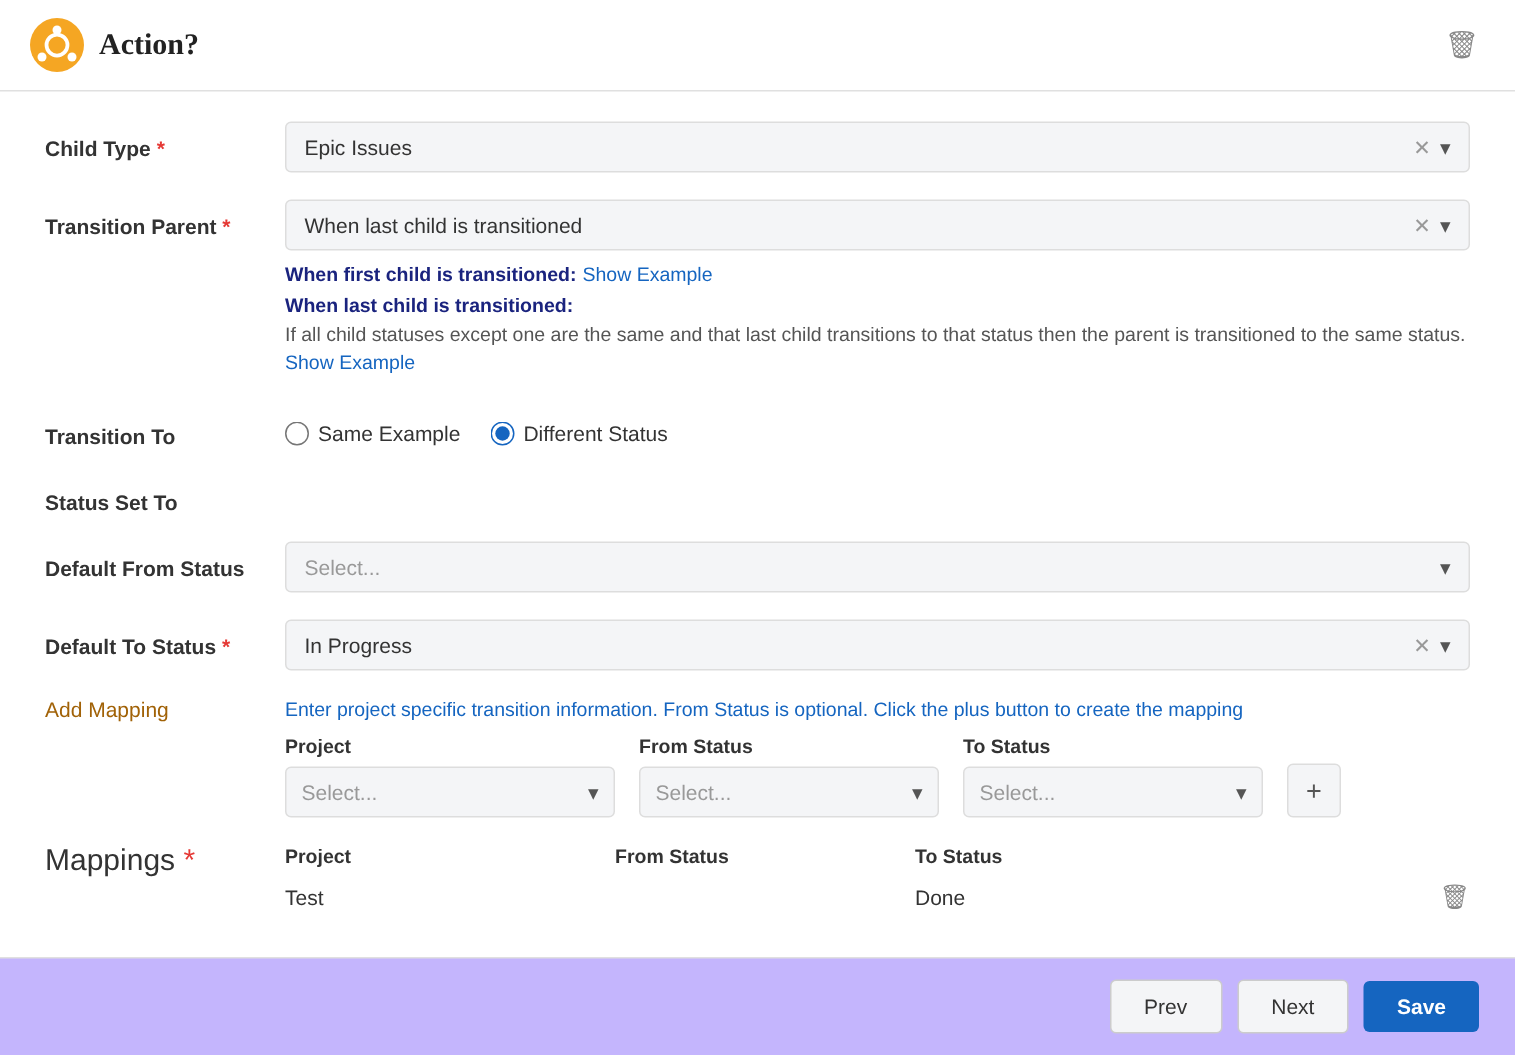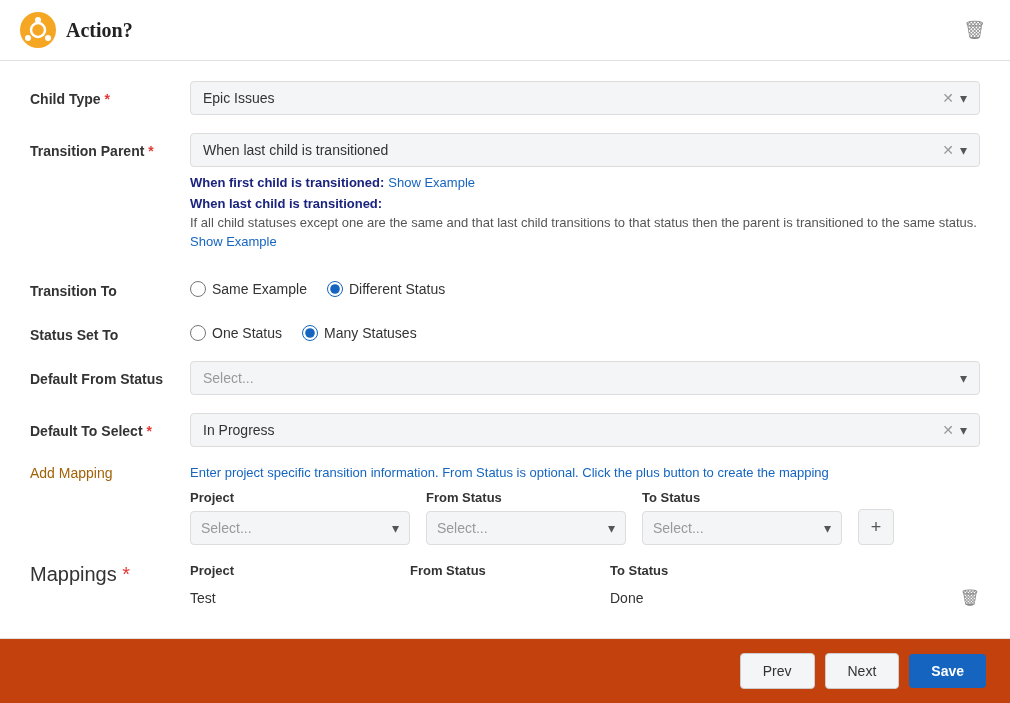--- a/index.html
+++ b/index.html
@@ -259,21 +259,21 @@
       position: fixed;
       bottom: 0;
       left: 0;
       width: 1010px;
       display: flex;
       justify-content: flex-end;
       align-items: center;
       gap: 10px;
       padding: 14px 24px;
       border-top: 1px solid #e0e0e0;
-      background: #c2410c;
+      background: #c4b5fd;
     }
     .btn-prev, .btn-next {
       background: #f4f5f7;
       border: 1px solid #ccc;
       border-radius: 4px;
       padding: 9px 22px;
       font-size: 14px;
       cursor: pointer;
       color: #333;
     }
@@ -359,47 +359,35 @@
         <label class="radio-label">
           <input type="radio" class="radio-input" name="transition_to" checked="" style="">
           <span>Different Status</span>
         </label>
       </div>
     </div>
   </div>
 
   <div class="form-row">
     <div class="form-label">Status Set To</div>
-    <div class="form-control-wrap">
-      <div class="radio-group">
-        <label class="radio-label">
-          <input type="radio" class="radio-input" name="status_set_to" style="">
-          <span>One Status</span>
-        </label>
-        <label class="radio-label">
-          <input type="radio" class="radio-input" name="status_set_to" checked="" style="">
-          <span>Many Statuses</span>
-        </label>
-      </div>
-    </div>
   </div>
 
   <div class="form-row">
     <div class="form-label">Default From Status</div>
     <div class="form-control-wrap">
       <div class="select-box">
         <span class="select-placeholder">Select...</span>
         <span class="chevron-icon">▾</span>
       </div>
     </div>
   </div>
 
   <div class="form-row">
     <div class="form-label">
-      <span>Default To Select</span><span class="required"> *</span>
+      <span>Default To Status</span><span class="required"> *</span>
     </div>
     <div class="form-control-wrap">
       <div class="select-box">
         <span class="select-value">In Progress</span>
         <div class="select-icons">
           <span class="clear-icon">✕</span>
           <span class="chevron-icon">▾</span>
         </div>
       </div>
     </div>

